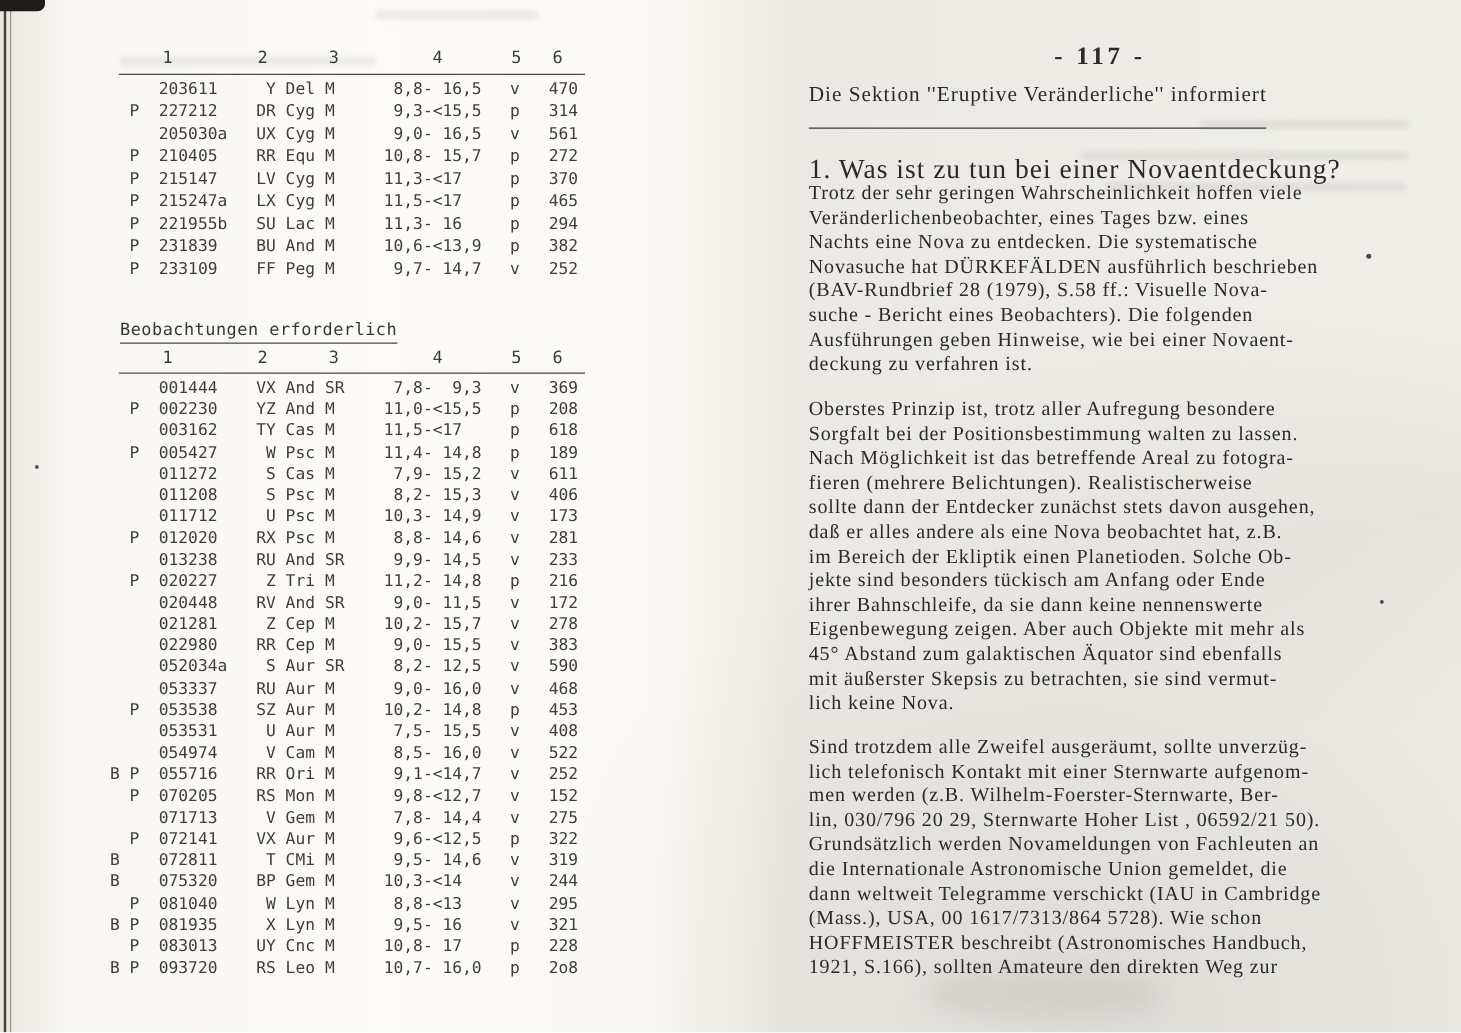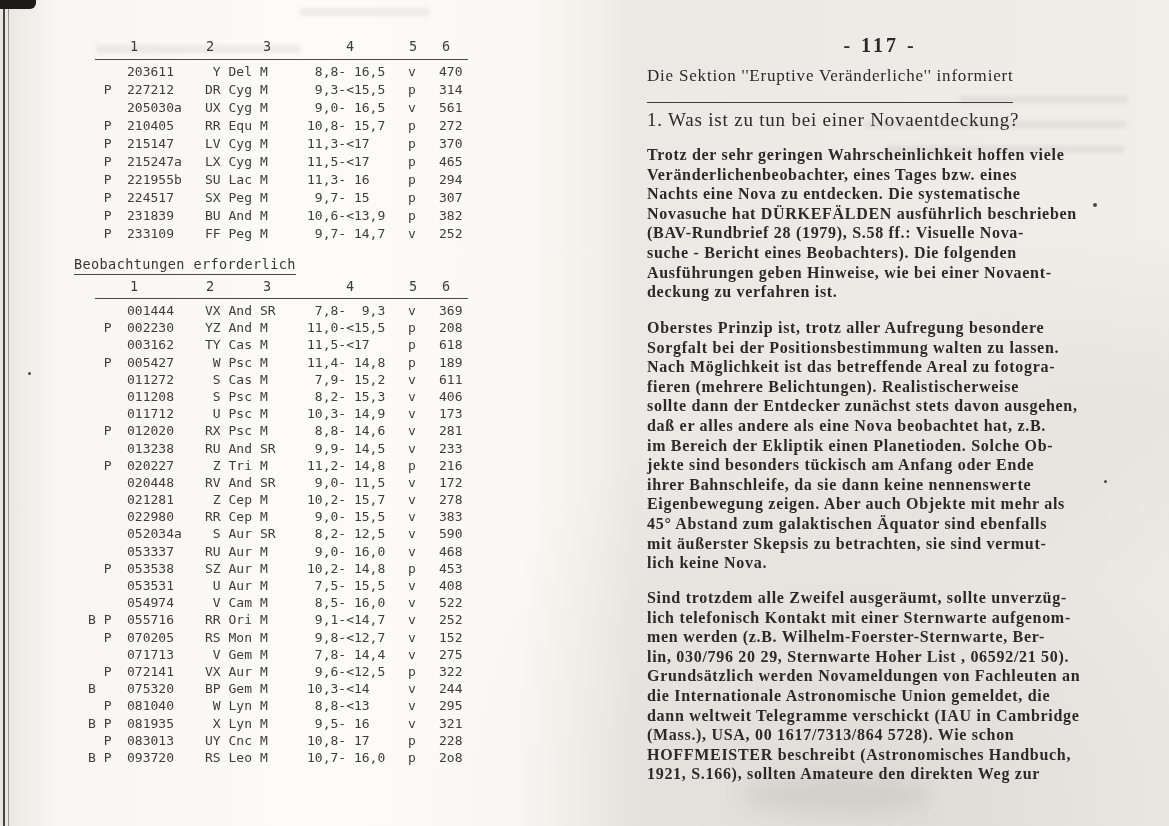--- a/index.html
+++ b/index.html
@@ -29,33 +29,33 @@
   .t2 .trow{height:17.2px;line-height:17.2px;}
   .c{display:inline-block;white-space:pre;vertical-align:top;overflow:visible;}
   .c-flags{width:23px;}
   .c-id{margin-left:16px;width:63px;}
   .c-name{margin-left:15px;width:47px;}
   .c-type{margin-left:8px;width:16px;}
   .c-range{margin-left:31px;width:78px;}
   .c-band{margin-left:23px;width:9px;}
   .c-chart{margin-left:22px;width:34px;}
   .tw-heading{
-    position:absolute;left:74px;top:256px;font-size:13.5px;color:#363634;
+    position:absolute;left:96px;top:256px;font-size:13.5px;color:#363634;
     letter-spacing:0.4px;border-bottom:1px solid #4a4846;padding-bottom:2px;
   }
 
   
   .serif{font-family:"Liberation Serif","DejaVu Serif",serif;color:#2b2a28;}
   .pageno{position:absolute;left:810px;top:34px;width:140px;text-align:center;font-size:20px;letter-spacing:3px;font-weight:bold;}
   .rtitle{
     position:absolute;left:647px;top:66px;font-size:17px;letter-spacing:0.8px;
     border-bottom:1px solid #3d3c3a;padding-bottom:16px;
   }
-  .rsub{position:absolute;left:647px;top:109px;font-size:19px;letter-spacing:0.8px;}
-  .rpara{position:absolute;left:647px;white-space:pre;font-size:16px;line-height:19.6px;letter-spacing:0.7px;font-weight:bold;}
+  .rsub{position:absolute;left:647px;top:122px;font-size:22px;letter-spacing:0.8px;}
+  .rpara{position:absolute;left:647px;white-space:pre;font-size:16px;line-height:19.6px;letter-spacing:0.7px;}
   .p1{top:145px}.p2{top:318px}.p3{top:588px}
 </style>
 </head>
 <body>
 
 <div class="scan">
 
   <div class="spine-a"></div>
   <div class="spine-b"></div>
   <div class="corner-mark"></div>
@@ -81,21 +81,20 @@
     </div>
     <div class="rule" style="top:59px"></div>
     <div class="trows t1" style="top:63px">
         <div class="trow"><span class="c c-flags"></span><span class="c c-id">203611</span><span class="c c-name"> Y Del</span><span class="c c-type">M</span><span class="c c-range"> 8,8- 16,5</span><span class="c c-band">v</span><span class="c c-chart">470</span></div>
         <div class="trow"><span class="c c-flags">  P</span><span class="c c-id">227212</span><span class="c c-name">DR Cyg</span><span class="c c-type">M</span><span class="c c-range"> 9,3-&lt;15,5</span><span class="c c-band">p</span><span class="c c-chart">314</span></div>
         <div class="trow"><span class="c c-flags"></span><span class="c c-id">205030a</span><span class="c c-name">UX Cyg</span><span class="c c-type">M</span><span class="c c-range"> 9,0- 16,5</span><span class="c c-band">v</span><span class="c c-chart">561</span></div>
         <div class="trow"><span class="c c-flags">  P</span><span class="c c-id">210405</span><span class="c c-name">RR Equ</span><span class="c c-type">M</span><span class="c c-range">10,8- 15,7</span><span class="c c-band">p</span><span class="c c-chart">272</span></div>
         <div class="trow"><span class="c c-flags">  P</span><span class="c c-id">215147</span><span class="c c-name">LV Cyg</span><span class="c c-type">M</span><span class="c c-range">11,3-&lt;17</span><span class="c c-band">p</span><span class="c c-chart">370</span></div>
         <div class="trow"><span class="c c-flags">  P</span><span class="c c-id">215247a</span><span class="c c-name">LX Cyg</span><span class="c c-type">M</span><span class="c c-range">11,5-&lt;17</span><span class="c c-band">p</span><span class="c c-chart">465</span></div>
         <div class="trow"><span class="c c-flags">  P</span><span class="c c-id">221955b</span><span class="c c-name">SU Lac</span><span class="c c-type">M</span><span class="c c-range">11,3- 16</span><span class="c c-band">p</span><span class="c c-chart">294</span></div>
-        <div class="trow"><span class="c c-flags">  P</span><span class="c c-id">224517</span><span class="c c-name">SX Peg</span><span class="c c-type">M</span><span class="c c-range"> 9,7- 15</span><span class="c c-band">p</span><span class="c c-chart">307</span></div>
         <div class="trow"><span class="c c-flags">  P</span><span class="c c-id">231839</span><span class="c c-name">BU And</span><span class="c c-type">M</span><span class="c c-range">10,6-&lt;13,9</span><span class="c c-band">p</span><span class="c c-chart">382</span></div>
         <div class="trow"><span class="c c-flags">  P</span><span class="c c-id">233109</span><span class="c c-name">FF Peg</span><span class="c c-type">M</span><span class="c c-range"> 9,7- 14,7</span><span class="c c-band">v</span><span class="c c-chart">252</span></div>
       </div>
 
     <div class="tw-heading">Beobachtungen erforderlich</div>
 
     <div class="thead" style="top:278px">
       <span class="h1">1</span>
       <span class="h2">2</span>
       <span class="h3">3</span>
@@ -120,20 +119,21 @@
         <div class="trow"><span class="c c-flags"></span><span class="c c-id">022980</span><span class="c c-name">RR Cep</span><span class="c c-type">M</span><span class="c c-range"> 9,0- 15,5</span><span class="c c-band">v</span><span class="c c-chart">383</span></div>
         <div class="trow"><span class="c c-flags"></span><span class="c c-id">052034a</span><span class="c c-name"> S Aur</span><span class="c c-type">SR</span><span class="c c-range"> 8,2- 12,5</span><span class="c c-band">v</span><span class="c c-chart">590</span></div>
         <div class="trow"><span class="c c-flags"></span><span class="c c-id">053337</span><span class="c c-name">RU Aur</span><span class="c c-type">M</span><span class="c c-range"> 9,0- 16,0</span><span class="c c-band">v</span><span class="c c-chart">468</span></div>
         <div class="trow"><span class="c c-flags">  P</span><span class="c c-id">053538</span><span class="c c-name">SZ Aur</span><span class="c c-type">M</span><span class="c c-range">10,2- 14,8</span><span class="c c-band">p</span><span class="c c-chart">453</span></div>
         <div class="trow"><span class="c c-flags"></span><span class="c c-id">053531</span><span class="c c-name"> U Aur</span><span class="c c-type">M</span><span class="c c-range"> 7,5- 15,5</span><span class="c c-band">v</span><span class="c c-chart">408</span></div>
         <div class="trow"><span class="c c-flags"></span><span class="c c-id">054974</span><span class="c c-name"> V Cam</span><span class="c c-type">M</span><span class="c c-range"> 8,5- 16,0</span><span class="c c-band">v</span><span class="c c-chart">522</span></div>
         <div class="trow"><span class="c c-flags">B P</span><span class="c c-id">055716</span><span class="c c-name">RR Ori</span><span class="c c-type">M</span><span class="c c-range"> 9,1-&lt;14,7</span><span class="c c-band">v</span><span class="c c-chart">252</span></div>
         <div class="trow"><span class="c c-flags">  P</span><span class="c c-id">070205</span><span class="c c-name">RS Mon</span><span class="c c-type">M</span><span class="c c-range"> 9,8-&lt;12,7</span><span class="c c-band">v</span><span class="c c-chart">152</span></div>
         <div class="trow"><span class="c c-flags"></span><span class="c c-id">071713</span><span class="c c-name"> V Gem</span><span class="c c-type">M</span><span class="c c-range"> 7,8- 14,4</span><span class="c c-band">v</span><span class="c c-chart">275</span></div>
         <div class="trow"><span class="c c-flags">  P</span><span class="c c-id">072141</span><span class="c c-name">VX Aur</span><span class="c c-type">M</span><span class="c c-range"> 9,6-&lt;12,5</span><span class="c c-band">p</span><span class="c c-chart">322</span></div>
+        <div class="trow"><span class="c c-flags">B</span><span class="c c-id">072811</span><span class="c c-name"> T CMi</span><span class="c c-type">M</span><span class="c c-range"> 9,5- 14,6</span><span class="c c-band">v</span><span class="c c-chart">319</span></div>
         <div class="trow"><span class="c c-flags">B</span><span class="c c-id">075320</span><span class="c c-name">BP Gem</span><span class="c c-type">M</span><span class="c c-range">10,3-&lt;14</span><span class="c c-band">v</span><span class="c c-chart">244</span></div>
         <div class="trow"><span class="c c-flags">  P</span><span class="c c-id">081040</span><span class="c c-name"> W Lyn</span><span class="c c-type">M</span><span class="c c-range"> 8,8-&lt;13</span><span class="c c-band">v</span><span class="c c-chart">295</span></div>
         <div class="trow"><span class="c c-flags">B P</span><span class="c c-id">081935</span><span class="c c-name"> X Lyn</span><span class="c c-type">M</span><span class="c c-range"> 9,5- 16</span><span class="c c-band">v</span><span class="c c-chart">321</span></div>
         <div class="trow"><span class="c c-flags">  P</span><span class="c c-id">083013</span><span class="c c-name">UY Cnc</span><span class="c c-type">M</span><span class="c c-range">10,8- 17</span><span class="c c-band">p</span><span class="c c-chart">228</span></div>
         <div class="trow"><span class="c c-flags">B P</span><span class="c c-id">093720</span><span class="c c-name">RS Leo</span><span class="c c-type">M</span><span class="c c-range">10,7- 16,0</span><span class="c c-band">p</span><span class="c c-chart">2o8</span></div>
       </div>
 
   </div>
 
   <div>

